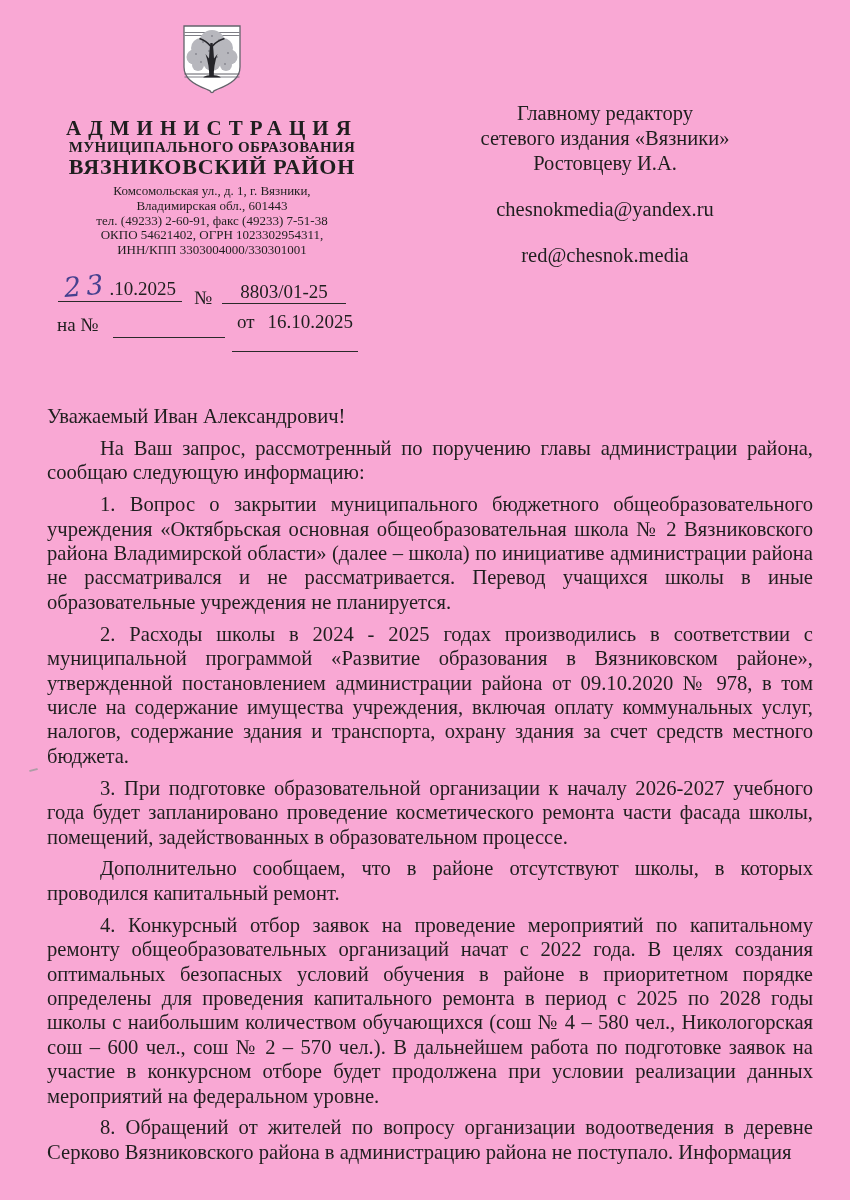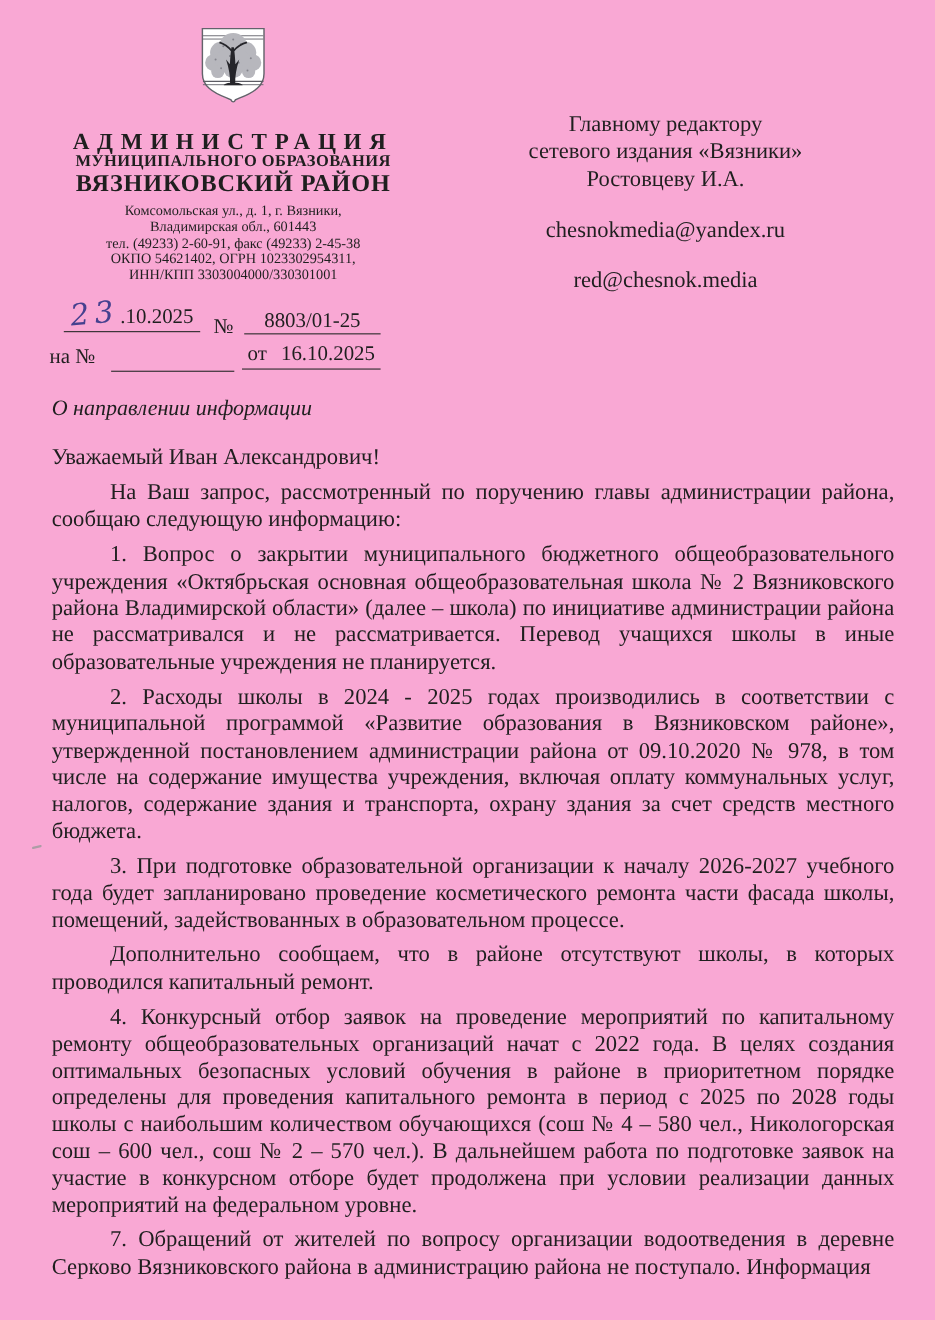--- a/index.html
+++ b/index.html
@@ -20,24 +20,24 @@
   .rec-gap{margin-top:21px;}
   
   .ref{position:absolute;left:45px;top:284px;width:330px;height:62px;font-size:19px;}
   .ref .row1{position:absolute;top:0;left:0;right:0;height:26px;}
   .u-date{position:absolute;left:13px;top:-8px;width:124px;border-bottom:1.5px solid #2a2a2a;
           display:flex;align-items:baseline;justify-content:center;padding-bottom:1px;}
   .hand{font-family:"DejaVu Serif",serif;font-style:italic;font-size:27px;letter-spacing:5px;
         color:#46418f;display:inline-block;transform:rotate(-5deg);margin-right:1px;line-height:20px;}
   .no-sign1{position:absolute;left:149px;top:3px;}
   .u-num{position:absolute;left:177px;top:-3px;width:124px;border-bottom:1.5px solid #2a2a2a;text-align:center;padding-bottom:0;}
-  .row2{position:absolute;top:27px;left:0;right:0;height:30px;}
+  .row2{position:absolute;top:27px;left:12px;right:0;height:30px;}
   .na{position:absolute;left:0;top:3px;}
   .u-empty{position:absolute;left:56px;top:0;width:112px;height:26px;border-bottom:1.5px solid #2a2a2a;}
-  .u-from{position:absolute;left:175px;top:0;width:126px;border-bottom:1.5px solid #2a2a2a;text-align:center;padding-bottom:2px;}
+  .u-from{position:absolute;left:175px;top:0;width:126px;border-bottom:1.5px solid #2a2a2a;text-align:center;padding-bottom:18px;}
   .u-from .from-label{margin-right:8px;}
   
   .subject{position:absolute;left:47px;top:360px;font-size:20px;font-style:italic;}
   
   .letter-body{position:absolute;left:47px;top:404px;width:766px;font-size:20.6px;line-height:24.4px;text-align:justify;}
   .letter-body p{margin:0 0 7.5px 0;text-indent:53px;}
   .letter-body p.salutation{text-align:left;text-indent:0;}
   
   .artifact{position:absolute;left:29px;top:769px;width:9px;height:2px;background:#9a9a9a;
             transform:rotate(-14deg);border-radius:1px;opacity:.8;}
@@ -82,21 +82,21 @@
         <path d="M31.5,22 C35,18 38,16 43.5,14.5" stroke="#25252a" stroke-width="1.6" fill="none"></path>
         <path d="M28.2,53 C28.4,45 27.2,38 24.5,30 L28,34.5 C28.3,29 28.6,24 29.4,19 L31.6,19 C32.4,24 32.7,29 33,34.5 L36.5,30 C33.8,38 32.6,45 32.8,53 Z" fill="#25252a"></path>
         <path d="M22.5,53 C26,50.2 36,50.2 39.5,53 L39.5,53.6 L22.5,53.6 Z" fill="#25252a"></path>
       </g>
     </svg>
     <div class="org1">АДМИНИСТРАЦИЯ</div>
     <div class="org2">МУНИЦИПАЛЬНОГО ОБРАЗОВАНИЯ</div>
     <div class="org3">ВЯЗНИКОВСКИЙ РАЙОН</div>
     <div class="addr first">Комсомольская ул., д. 1, г. Вязники,</div>
     <div class="addr">Владимирская обл., 601443</div>
-    <div class="addr">тел. (49233) 2-60-91, факс (49233) 2-45-38</div>
+    <div class="addr">тел. (49233) 2-60-91, факс (49233) 7-51-38</div>
     <div class="addr">ОКПО 54621402,  ОГРН 1023302954311,</div>
     <div class="addr">ИНН/КПП  3303004000/330301001</div>
   </div>
 
   <div class="recipient">
     <div>Главному редактору</div>
     <div>сетевого издания «Вязники»</div>
     <div>Ростовцеву И.А.</div>
     <div class="rec-gap">chesnokmedia@yandex.ru</div>
     <div class="rec-gap">red@chesnok.media</div>
@@ -114,28 +114,27 @@
     <div class="row2">
       <span class="na">на №</span>
       <span class="u-empty"></span>
       <span class="u-from">
         <span class="from-label">от</span>
         <span>16.10.2025</span>
       </span>
     </div>
   </div>
 
-  <div class="subject">О направлении информации</div>
 
   <div class="letter-body">
     <p class="salutation">Уважаемый Иван Александрович!</p>
     <p>На Ваш запрос, рассмотренный по поручению главы администрации района, сообщаю следующую информацию:</p>
     <p>1. Вопрос о закрытии муниципального бюджетного общеобразовательного учреждения «Октябрьская основная общеобразовательная школа № 2 Вязниковского района Владимирской области» (далее – школа) по инициативе администрации района не рассматривался и не рассматривается. Перевод учащихся школы в иные образовательные учреждения не планируется.</p>
     <p>2. Расходы школы в 2024 - 2025 годах производились в соответствии с муниципальной программой «Развитие образования в Вязниковском районе», утвержденной постановлением администрации района  от 09.10.2020 № 978, в том числе на содержание имущества учреждения, включая оплату коммунальных услуг, налогов, содержание здания и транспорта, охрану здания за счет средств местного бюджета.</p>
     <p>3. При подготовке образовательной организации к началу 2026-2027 учебного года будет запланировано проведение косметического ремонта части фасада школы, помещений, задействованных в образовательном процессе.</p>
     <p>Дополнительно сообщаем, что в районе отсутствуют школы, в которых проводился капитальный ремонт.</p>
     <p>4. Конкурсный отбор заявок на  проведение мероприятий по капитальному ремонту общеобразовательных организаций начат с 2022 года. В целях создания оптимальных безопасных условий обучения в районе в приоритетном порядке определены для проведения капитального ремонта в период с 2025 по 2028 годы школы с наибольшим количеством обучающихся (сош № 4 – 580 чел., Никологорская сош – 600 чел., сош № 2 – 570 чел.). В дальнейшем работа по подготовке заявок на участие в конкурсном отборе будет продолжена при условии реализации данных мероприятий на федеральном уровне.</p>
-    <p>7. Обращений от жителей по вопросу организации водоотведения в деревне Серково Вязниковского района в администрацию района не поступало. Информация</p>
+    <p>8. Обращений от жителей по вопросу организации водоотведения в деревне Серково Вязниковского района в администрацию района не поступало. Информация</p>
   </div>
 
   <div class="artifact"></div>
 
 </div>
 
 </body></html>

